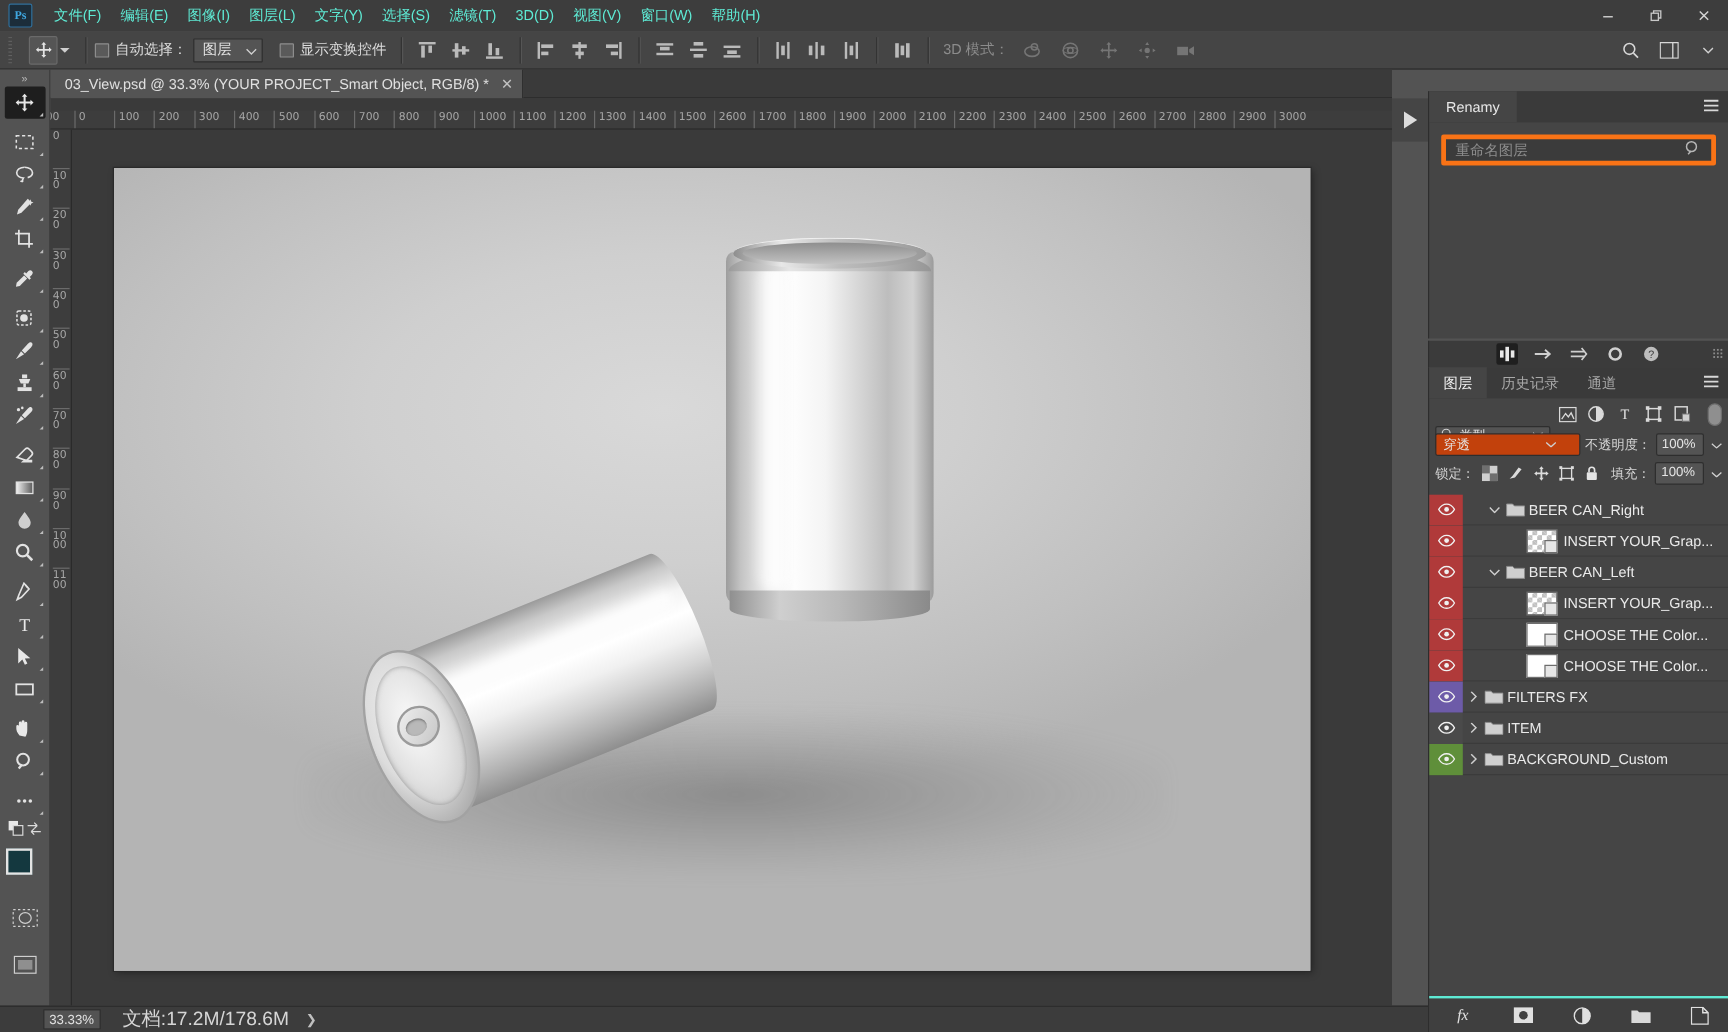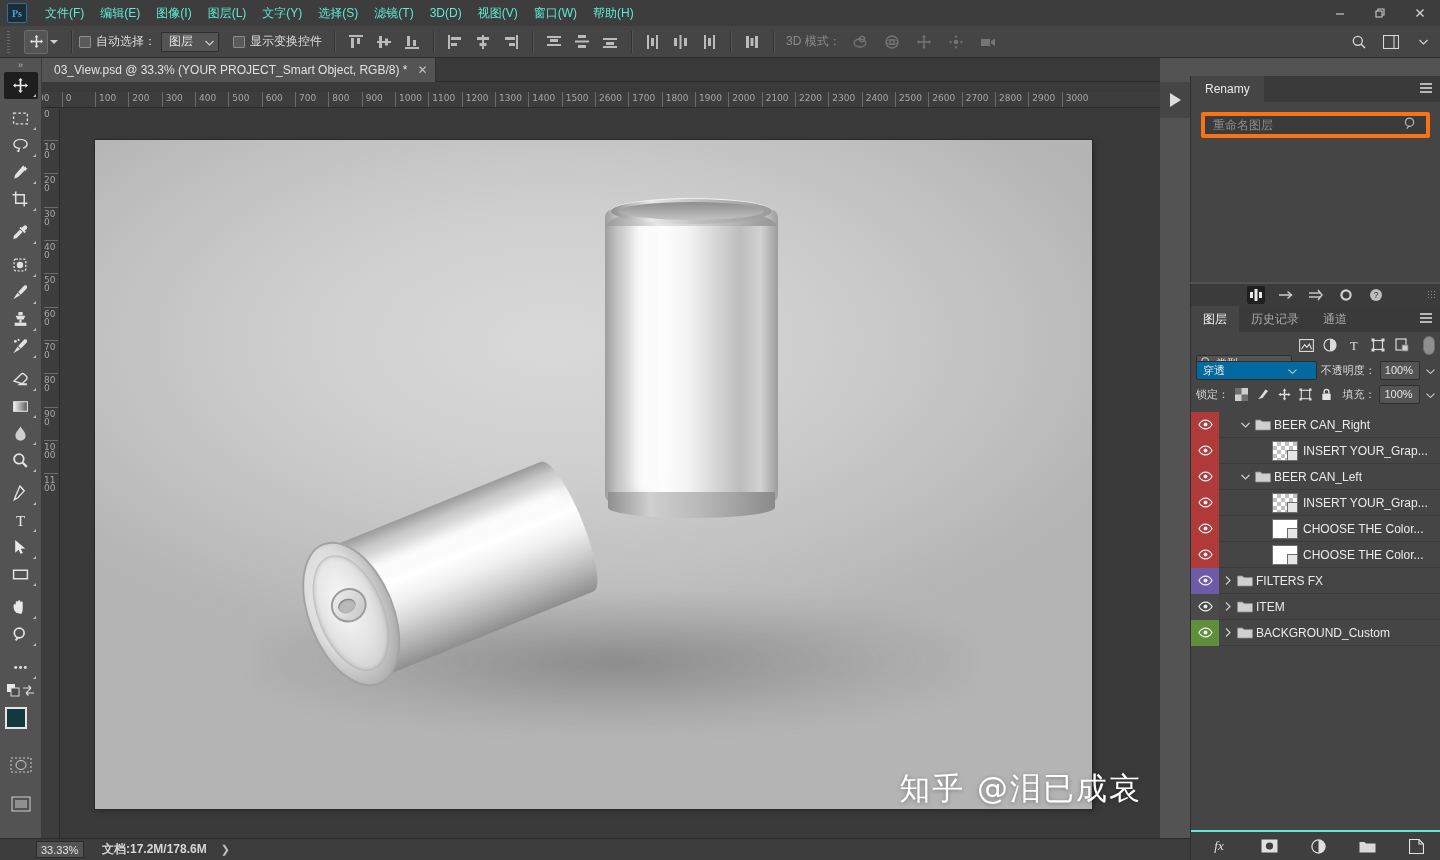--- a/index.html
+++ b/index.html
@@ -245,21 +245,21 @@
   .lay-menu { position:absolute; right: 7px; top: 6px; }
   .filter-row { height: 26px; display:flex; align-items:center; padding: 0 5px; gap: 4px; }
   .filter-select {
     height: 20px; width: 96px; background: #545454; border:1px solid #2e2e2e; border-radius:2px;
     display:flex; align-items:flex-start; gap:4px; padding: 0 3px; font-size:11px; color:#e0e0e0;margin-top:40px;
   }
   .fbtn { width: 20px; height: 20px; display:flex; align-items:center; justify-content:center; }
   .toggle-pill { width: 12px; height: 19px; border-radius: 6px; background:#8f8f8f; border:1px solid #6e6e6e; margin-left:auto;}
   .blend-row { height: 24px; display:flex; align-items:center; padding: 0 5px; gap:4px; }
   .blend-select {
-    height: 19px; width: 126px; background: #0369a1; border:1px solid #2e2e2e; border-radius:2px;
+    height: 19px; width: 126px; background: #c2410c; border:1px solid #2e2e2e; border-radius:2px;
     display:flex; align-items:center; justify-content:space-between; padding: 0 19px 0 6px; font-size:11px; color:#e4e4e4;
   }
   .small-lbl { font-size: 11px; color:#d6d6d6; white-space:nowrap; }
   .num-box { height: 19px; width: 42px; background:#545454; border:1px solid #2e2e2e; border-radius:2px;
     font-size:11px; color:#e4e4e4; display:flex; align-items:center; padding-left: 4px; }
   .lock-row { height: 24px; display:flex; align-items:center; padding: 0 5px; gap:4px; }
   .lock-btn { width: 18px; height:18px; display:flex; align-items:center; justify-content:center; }
 
   .layer-list { position:absolute; left:0; top: 106px; width: 250px; height: 412px; overflow:hidden; }
   .layer-row {
@@ -286,21 +286,21 @@
   }
   .lb { width: 20px; height: 20px; display:flex; align-items:center; justify-content:center; }
 
   
   .statusbar {
     position:absolute; left: 0; bottom: 0; width: 1190px; height: 22px;
     background: #3c3c3c; border-top: 1px solid #2b2b2b; display:flex; align-items:center;
   }
   .st-zoom { width: 48px; margin-left: 36px; height: 17px; background:#535353; border:1px solid #2b2b2b;
     font-size:11px; color:#e2e2e2; display:flex; align-items:center; padding-left:4px;}
-  .st-doc { margin-left: 18px; font-size:12px; color:#d6d6d6;font-weight:bold; }
+  .st-doc { margin-left: 18px; font-size:16px; color:#d6d6d6; }
   .st-arrow { margin-left: 14px; color:#c0c0c0; font-size:11px; }
 </style>
 </head>
 <body>
 
 <div id="app">
 
   <div class="menubar">
     <div class="ps-logo">Ps</div>
     <div id="menu-items" style="display:flex;align-items:center;">
@@ -781,21 +781,20 @@
           <div class="body2"></div>
           <div class="glow2"></div>
           <div class="lid"></div>
           <div class="lid2"></div>
           <div class="tab"></div>
           <div class="tab-hole"></div>
         </div>
       </div>
     </div>
 
-    <div class="watermark">知乎 @泪已成哀</div>
   </div>
 
   <div class="rn-toggle">
     <div class="tri"></div>
   </div>
 
   <div class="renamy">
     <div class="rn-tabs">
       <div class="rn-tab">Renamy</div>
       <div class="rn-menu">

